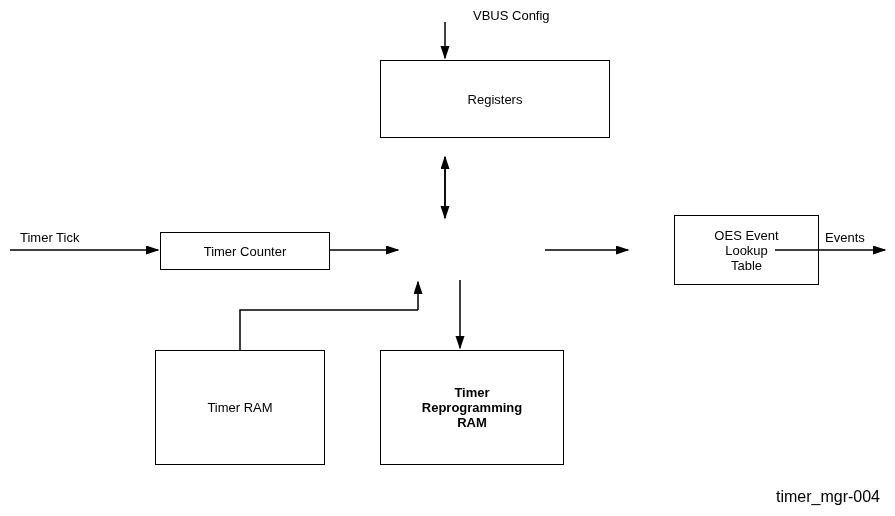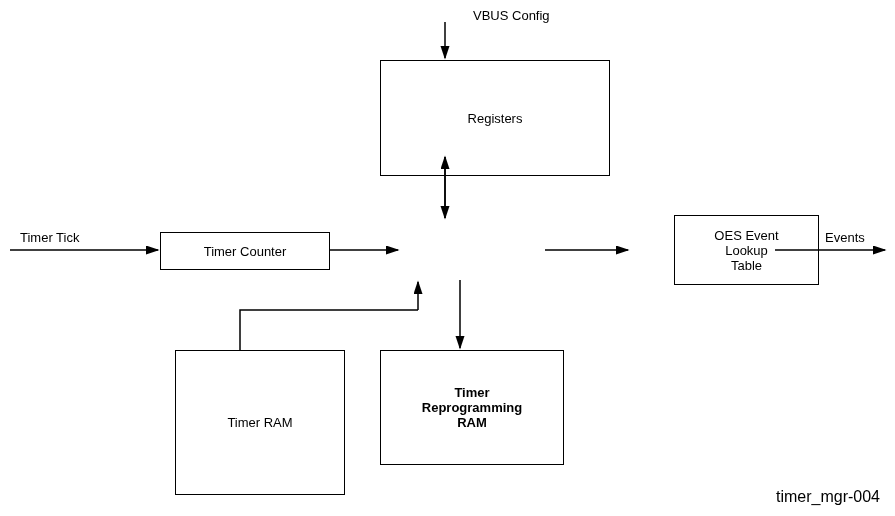--- a/index.html
+++ b/index.html
@@ -44,36 +44,36 @@
 <body>
 
 <div class="canvas">
 
   <div class="label" style="left:473px; top:8px;">VBUS Config</div>
 
   <div class="label" style="left:20px; top:230px;text-align:right;">Timer Tick</div>
 
   <div class="label" style="left:825px; top:230px;">Events</div>
 
-  <div class="box" style="left:380px; top:60px; width:230px; height:116px;">
+  <div class="box" style="left:380px; top:60px; width:230px; height:78px;">
     <span>Registers</span>
   </div>
 
   <div class="box" style="left:160px; top:232px; width:170px; height:38px;">
     <span>Timer Counter</span>
   </div>
 
 
   <div class="box" style="left:630px; top:215px; width:145px; height:70px;margin-left:44px;">
     <span style="white-space:pre-line;">OES Event
 Lookup
 Table</span>
   </div>
 
-  <div class="box" style="left:155px; top:350px; width:170px; height:145px;margin-left:20px;">
+  <div class="box" style="left:155px; top:350px; width:170px; height:115px;">
     <span>Timer RAM</span>
   </div>
 
   <div class="box" style="left:380px; top:350px; width:184px; height:115px;font-weight:bold;">
     <span style="white-space:pre-line;">Timer
 Reprogramming
 RAM</span>
   </div>
 
   <div class="footer" style="right:15px; bottom:10px;">timer_mgr-004</div>

